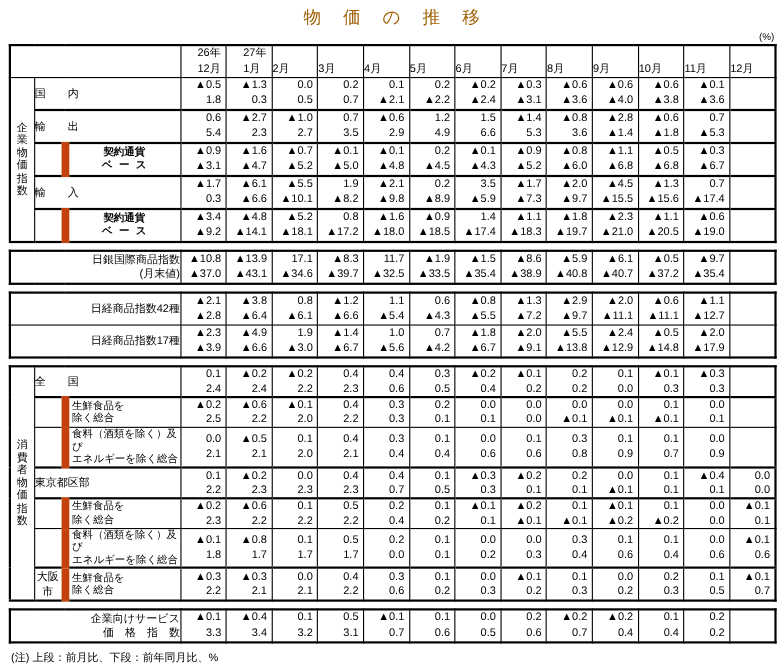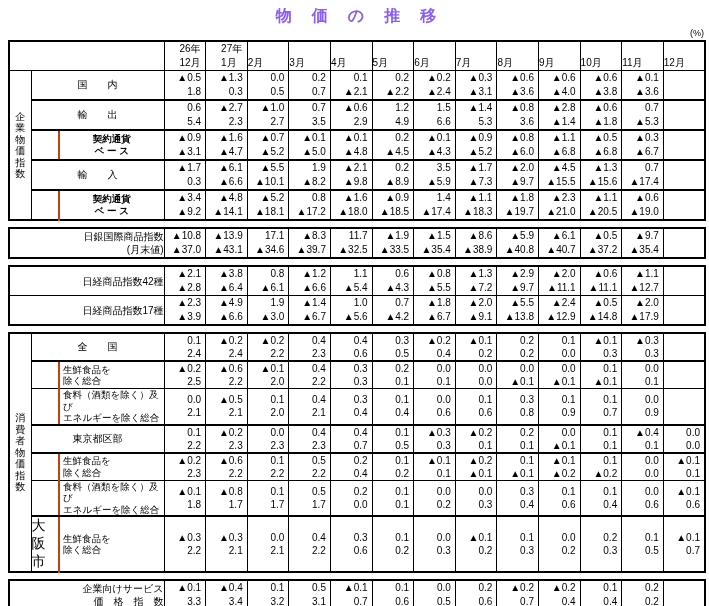--- a/index.html
+++ b/index.html
@@ -6,43 +6,43 @@
   html, body { margin: 0; padding: 0; }
   body {
     width: 709px; height: 606px;
     background: #ffffff; color: #000000;
     font-family: "Liberation Sans", "DejaVu Sans", sans-serif;
     overflow: hidden;
   }
   .page { width: 709px; padding: 4px 3px 0 8px; }
   .title {
     margin: 2px 0 0 0; text-align: center;
-    font-size: 16px; font-weight: 700; letter-spacing: 2px; color: #8b5cf6;
+    font-size: 16px; font-weight: 400; letter-spacing: 2px; color: #a16207;
   }
   .unit { text-align: right; font-size: 9px; height: 13px; line-height: 13px; padding-right: 2px; }
   table.block {
     border-collapse: collapse; table-layout: fixed;
     width: 698px; margin-bottom: 6px;
     border: 2px solid #000;
   }
   th, td { border: 1px solid #000; padding: 0; font-weight: normal; vertical-align: middle; }
   th.corner { border-bottom: 1px solid #000; }
   th.month { vertical-align: bottom; font-size: 10px; }
   th.month .m1, th.month .m2 { height: 14px; line-height: 14px; text-align: left; padding-left: 15px; }
   th.month:not(.two) .m2 { padding-left: 0; }
   td.num .u, td.num .l { height: 14px; line-height: 14px; text-align: right; padding-right: 4px; font-size: 10px; }
   tr.thick-below > td { border-bottom: 2px solid #000; }
   td.vlabel { text-align: center; font-size: 10px; }
   td.vlabel .vtext { white-space: pre-line; line-height: 11.5px; }
-  td.main-label { text-align: center; font-size: 10px; }
+  td.main-label { text-align: left; font-size: 10px; }
   td.full-label { text-align: right; font-size: 10px; line-height: 13px; }
   td.spacer { }
-  td.sub-label { border-left: 2px solid #c2410c; font-size: 9.5px; line-height: 12px; padding-left: 3px; text-align: left; }
+  td.sub-label { border-left: 7px solid #c2410c; font-size: 9.5px; line-height: 12px; padding-left: 3px; text-align: left; font-family: Liberation Mono, monospace; }
   td.sub-label.bold { font-weight: bold; text-align: center; padding-left: 0; }
-  td.mid-label { text-align: left; font-size: 14px; }
+  td.mid-label { text-align: center; font-size: 10px; }
   
   table[data-name="consumer-price-index"] td.num .u,
   table[data-name="consumer-price-index"] td.num .l { height: 13px; line-height: 13px; }
   table[data-name="consumer-price-index"] td.sub-label { line-height: 11.5px; }
   .notes { margin-top: 2px; padding-left: 2px; font-size: 10px; }
   .notes div { height: 16px; line-height: 16px; }
 </style>
 </head>
 <body>
 

